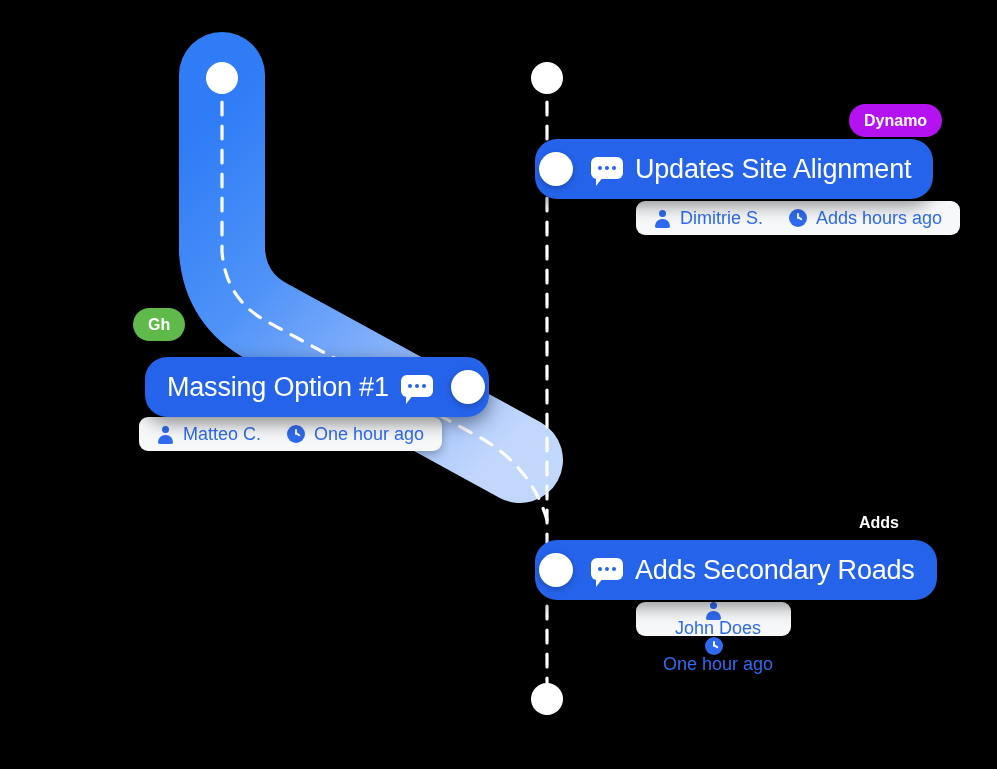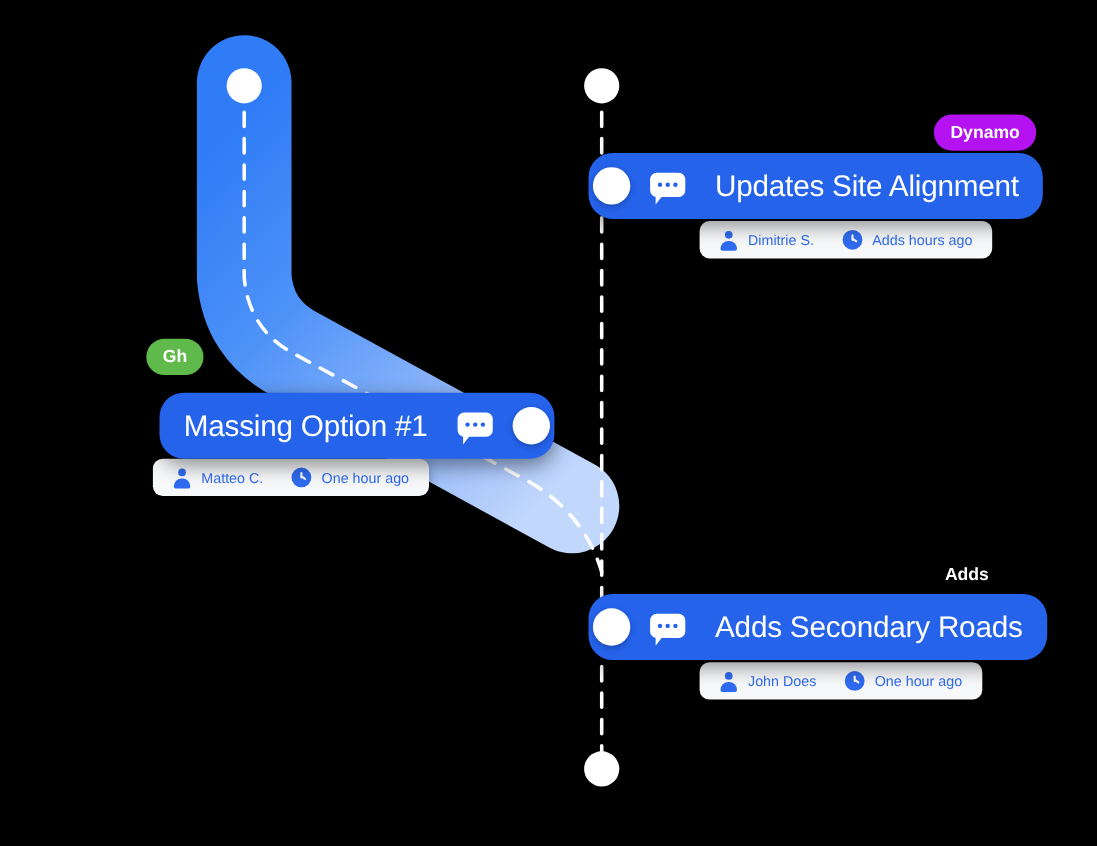--- a/index.html
+++ b/index.html
@@ -38,21 +38,20 @@
   .card {
     position: relative;
     display: flex;
     align-items: center;
     background: #2563eb;
     border-radius: 22px;
     height: 60px;
     padding: 0 22px 0 22px;
     box-shadow: 0 6px 18px rgba(0,0,0,0.45);
     white-space: nowrap;
-    gap: 15px;
   }
   .card.left-dot { padding-left: 56px; }
   .card.right-dot { padding-right: 56px; }
   .card-dot {
     position: absolute;
     width: 34px; height: 34px;
     background: #ffffff;
     border-radius: 50%;
     top: 50%;
     transform: translateY(-50%);
@@ -129,21 +128,21 @@
     height: 34px;
     background: #f7f8fa;
     border-radius: 9px;
     padding: 0 18px;
     box-shadow: 0 3px 10px rgba(0,0,0,0.30);
     z-index: 9;
     white-space: nowrap;
   }
   .meta span.txt {
     color: #2f6bf0;
-    font-size: 13px;
+    font-size: 18px;
     font-weight: 500;
     line-height: 1;
   }
   .meta .sep { width: 26px; }
   .meta .lbl-gap { margin-left: 9px; }
 
   .person-icon { width: 17px; height: 17px; position: relative; flex: 0 0 auto; }
   .person-icon .head {
     position: absolute; left: 5px; top: 0;
     width: 7px; height: 7px; border-radius: 50%;
@@ -278,21 +277,21 @@
             <i></i>
             <i></i>
             <i></i>
           </span>
         <span class="tail"></span>
       </span>
       <span class="card-title">Adds Secondary Roads</span>
     </div>
   </div>
 
-  <div class="meta" style="left:636px;top:602px;">
+  <div class="meta" style="left:636px;top:602px;flex-direction:column;">
     <span class="person-icon">
       <span class="head"></span>
         <span class="body"></span>
     </span>
     <span class="txt lbl-gap">John Does</span>
     <span class="sep"></span>
     <span class="clock-icon"></span>
     <span class="txt lbl-gap">One hour ago</span>
   </div>
 

